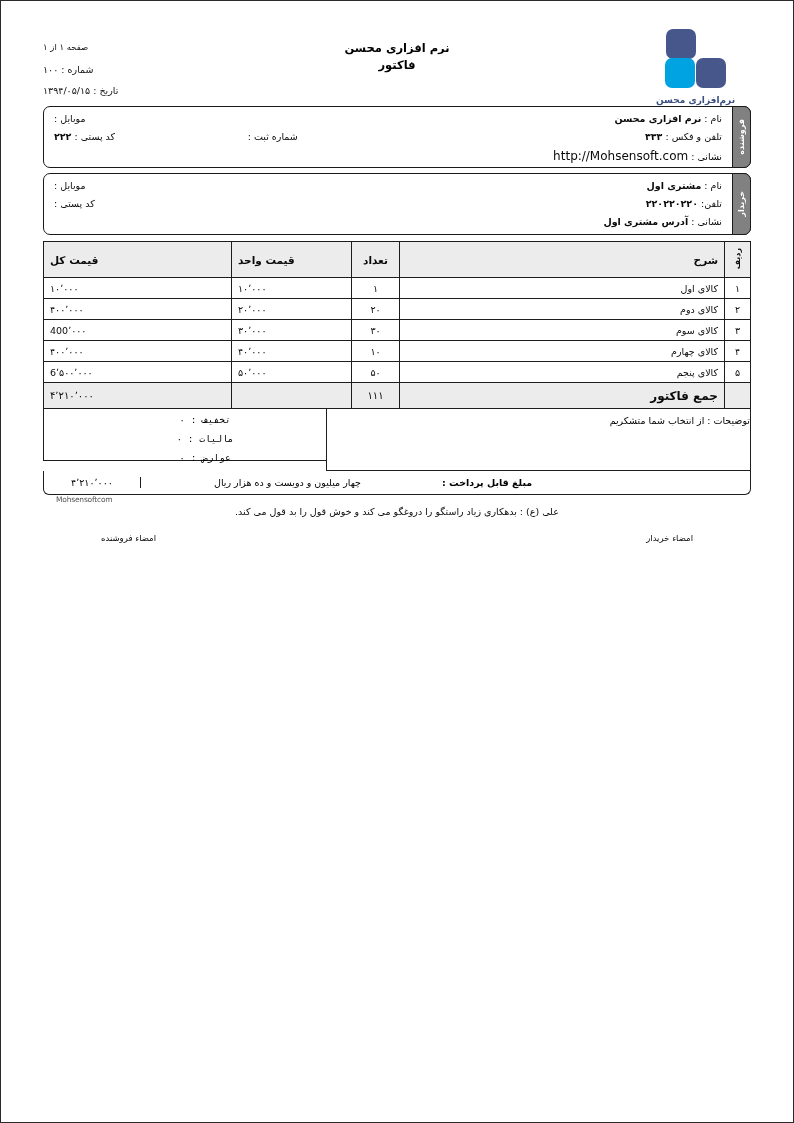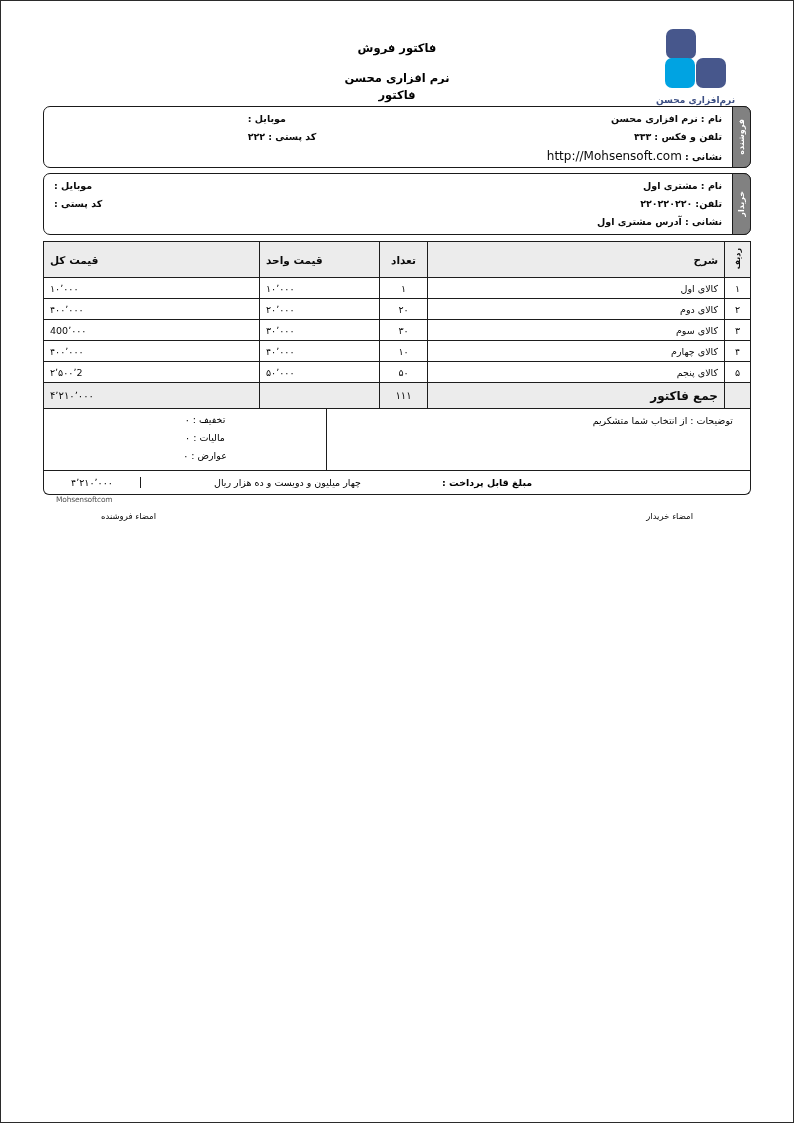--- a/index.html
+++ b/index.html
@@ -152,21 +152,21 @@
   .pc-right { width: 42%; }
   .pc-mid   { width: 29%; }
   .pc-left  { width: 29%; }
   .fld {
     font-size: 9.5px;
     color: #0a0a0a;
     white-space: nowrap;
     margin-bottom: 7px;
     line-height: 1.15;
   }
-  .fld .lbl { font-weight: 700; }
+  .fld .lbl { font-weight: 400; }
   .fld .val { font-weight: 600; }
   .fld.latin .val {
     font-family: "DejaVu Sans", "Liberation Sans", sans-serif;
     font-size: 12px;
     direction: ltr;
     display: inline-block;
     font-weight: 400;
   }
   .pc-right .fld { text-align: right; }
   .pc-mid .fld, .pc-left .fld { text-align: left; }
@@ -190,21 +190,21 @@
   table.items thead th {
     background: #ececec;
     height: 36px;
     font-weight: bold;
     font-size: 10.5px;
   }
   th.c-row, td.c-row { width: 26px; text-align: center; padding: 0; }
   th.c-desc, td.c-desc { text-align: right; }
   th.c-qty, td.c-qty { width: 48px; text-align: center; }
   th.c-unit, td.c-unit { width: 120px; text-align: left; }
-  th.c-total, td.c-total { width: 216px; text-align: left; }
+  th.c-total, td.c-total { width: 188px; text-align: left; }
   th.c-row span.vert {
     writing-mode: vertical-rl;
     text-orientation: mixed;
     transform: rotate(180deg);
     font-size: 8px;
     letter-spacing: 0px;
     display: inline-block;
   }
   tr.sum td {
     background: #ececec;
@@ -215,34 +215,35 @@
   tr.sum td.c-desc { text-align: right; font-size: 12px; letter-spacing: 1px; }
   tr.sum td.c-qty { font-weight: normal; font-size: 10px; }
   tr.sum td.c-total { font-weight: normal; font-size: 10px; }
 
   
   .mid-row { display: flex; direction: rtl; }
   .notes-cell {
     flex: 1;
     border: 1px solid #1d1d1d;
     border-top: none;
-    padding: 6px 17px 0 8px;
+    padding: 6px 0 0 8px;
     box-sizing: border-box;
     height: 62px;
     font-size: 9.5px;
     text-align: right;
   }
   .adj-cell {
     width: 283px;
     border: 1px solid #1d1d1d;
     border-top: none;
     border-right: none;
     box-sizing: border-box;
-    height: 62px;
+    height: 52px;
     padding: 5px 0 0 0;
+    font-family: Liberation Mono, monospace;
   }
   .adj-line {
     font-size: 9.5px;
     text-align: center;
     padding-left: 40px;
     margin-bottom: 7px;
     white-space: nowrap;
   }
   .pay-row {
     display: flex;
@@ -302,23 +303,33 @@
   }
 </style>
 </head>
 <body>
 
 <div class="page">
   <div class="sheet">
 
     <div class="top">
 
+      <div class="meta-block">
+        <div class="meta-line first">صفحه ۱ از ۱</div>
+        <div class="meta-line">
+          <span>شماره :</span>
+          <span>۱۰۰</span>
+        </div>
+        <div class="meta-line">
+          <span>تاریخ :</span>
+          <span>۱۳۹۴/۰۵/۱۵</span>
+        </div>
+      </div>
 
       <div class="title-block">
-        <div class="title-main">فاکتور فروش</div>
         <div class="title-sub">نرم افزاری محسن</div>
         <div class="title-sub2">فاکتور</div>
       </div>
 
       <div class="logo-block">
         <div class="logo-mark">
           <div class="sq sq-tl"></div>
           <div class="sq sq-br"></div>
           <div class="sq sq-bl"></div>
         </div>
@@ -336,20 +347,27 @@
             <span class="lbl">نام :</span>
             <span class="val">نرم افزاری محسن</span>
           </div>
           <div class="fld">
             <span class="lbl">تلفن و فکس :</span>
             <span class="val">۳۳۳</span>
           </div>
           <div class="fld latin">
             <span class="lbl">نشانی :</span>
             <span class="val">http://Mohsensoft.com</span>
+          </div>
+        </div>
+        <div class="pc pc-mid">
+          <div class="fld" style="visibility:hidden">&nbsp;</div>
+          <div class="fld">
+            <span class="lbl">شماره ثبت :</span>
+            <span class="val"></span>
           </div>
         </div>
         <div class="pc pc-left">
           <div class="fld">
             <span class="lbl">موبایل :</span>
             <span class="val"></span>
           </div>
           <div class="fld">
             <span class="lbl">کد پستی :</span>
             <span class="val">۲۲۲</span>
@@ -431,21 +449,21 @@
             <td class="c-desc">کالای چهارم</td>
             <td class="c-qty">۱۰</td>
             <td class="c-unit">۴۰٬۰۰۰</td>
             <td class="c-total">۴۰۰٬۰۰۰</td>
           </tr>
           <tr>
             <td class="c-row">۵</td>
             <td class="c-desc">کالای پنجم</td>
             <td class="c-qty">۵۰</td>
             <td class="c-unit">۵۰٬۰۰۰</td>
-            <td class="c-total">۲٬۵۰۰٬2</td>
+            <td class="c-total">6٬۵۰۰٬۰۰۰</td>
           </tr>
           <tr class="sum">
             <td class="c-row"></td>
             <td class="c-desc">جمع فاکتور</td>
             <td class="c-qty">۱۱۱</td>
             <td class="c-unit"></td>
             <td class="c-total">۴٬۲۱۰٬۰۰۰</td>
           </tr>
         </tbody>
       </table>
@@ -472,19 +490,20 @@
       </div>
 
       <div class="pay-row">
         <div class="pay-label">مبلغ قابل پرداخت :</div>
         <div class="pay-words">چهار میلیون و دویست و ده هزار  ریال</div>
         <div class="pay-digits">۴٬۲۱۰٬۰۰۰</div>
         <div class="watermark">Mohsensoftcom</div>
       </div>
     </div>
 
+    <div class="quote">علی (ع) : بدهکاری زیاد راستگو را دروغگو می کند و خوش قول را بد قول می کند.</div>
     <div class="signs">
       <div>امضاء خریدار</div>
       <div>امضاء فروشنده</div>
     </div>
 
   </div>
 </div>
 
 </body></html>

